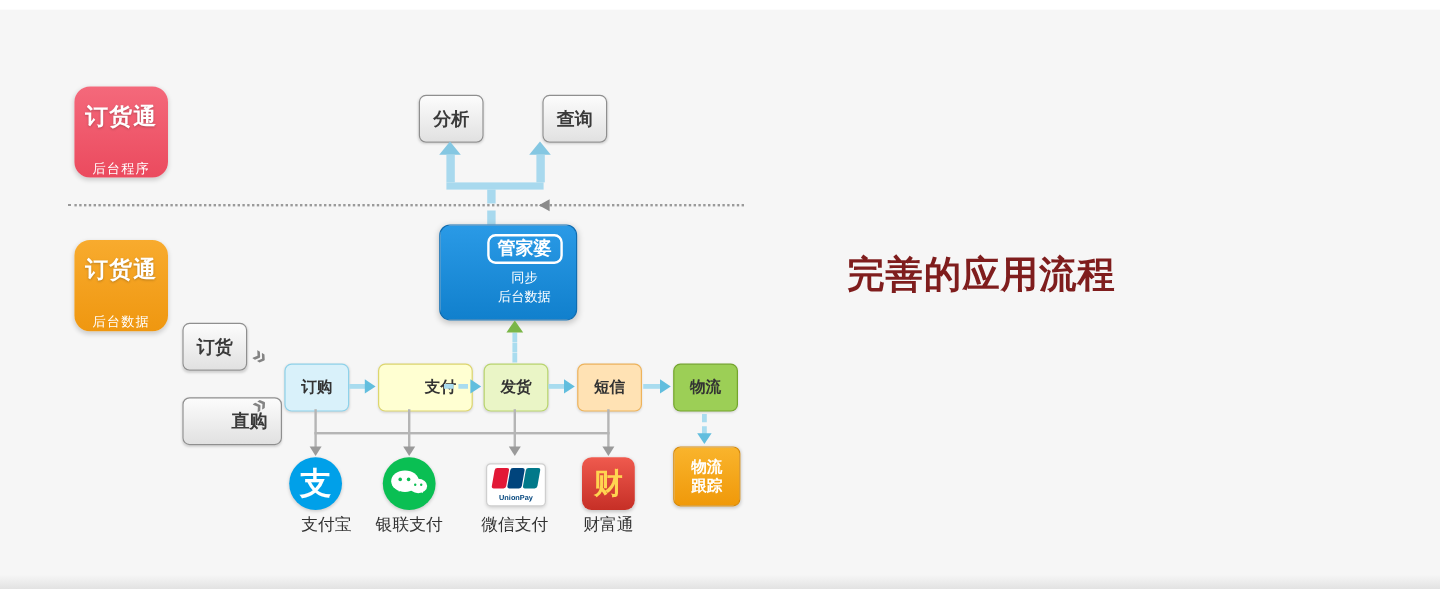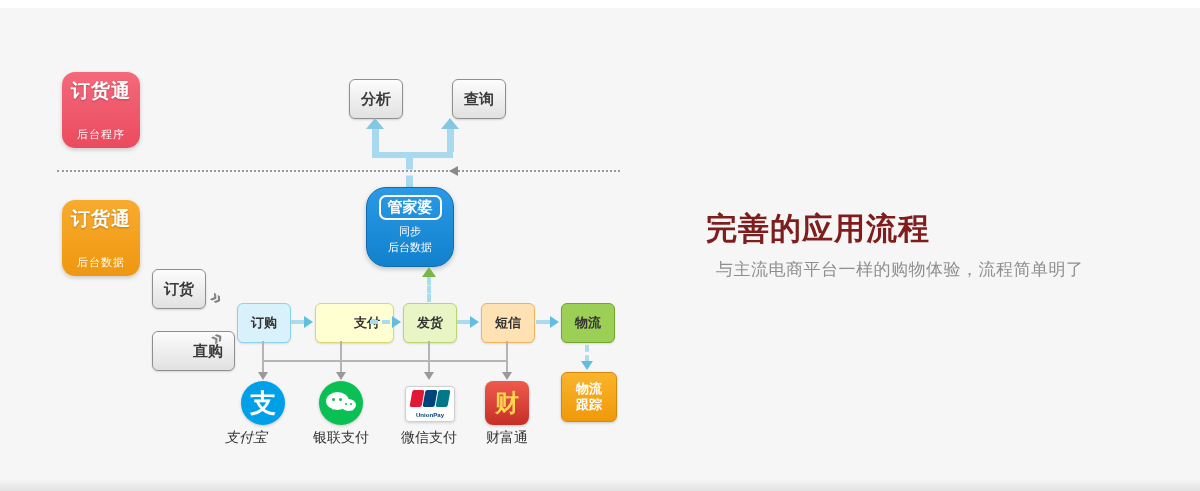--- a/index.html
+++ b/index.html
@@ -2,39 +2,39 @@
 <html><head>
 <meta charset="utf-8">
 <style>
   html,body{margin:0;padding:0;}
   body{font-family:"Liberation Sans","DejaVu Sans",sans-serif;background:#fff;}
   .stage{position:relative;width:1200px;height:491px;background:#f6f6f6;overflow:hidden;}
   .top-strip{position:absolute;left:0;top:0;width:100%;height:8px;background:#ffffff;}
   .bottom-fade{position:absolute;left:0;bottom:0;width:100%;height:12px;background:linear-gradient(#f6f6f6,#e2e2e2);}
 
   
-  .badge{position:absolute;width:78px;height:76px;border-radius:13px;display:flex;flex-direction:column;align-items:center;justify-content:center;color:#fff;box-shadow:0 2px 4px rgba(0,0,0,.18);}
+  .badge{position:absolute;width:78px;height:76px;border-radius:13px;display:flex;flex-direction:column;align-items:center;justify-content:flex-end;color:#fff;box-shadow:0 2px 4px rgba(0,0,0,.18);}
   .badge-red{left:62px;top:72px;background:linear-gradient(#f4697b,#eb4a5e);}
   .badge-orange{left:62px;top:200px;background:linear-gradient(#f8ab2e,#ef9710);}
   .badge-logo{font-size:19px;font-weight:bold;letter-spacing:1px;text-shadow:0 1px 2px rgba(0,0,0,.25);}
   .badge-sub{font-size:11px;margin-top:23px;letter-spacing:1px;}
 
   
   .divider{position:absolute;left:57px;top:170px;width:563px;height:0;border-top:2px dotted #9a9a9a;}
   .divider-arrow{position:absolute;left:449px;top:166px;width:0;height:0;border-top:5px solid transparent;border-bottom:5px solid transparent;border-right:9px solid #8a8a8a;}
 
   
   .gnode{position:absolute;width:52px;height:38px;border:1px solid #8f8f8f;border-radius:6px;background:linear-gradient(#fcfcfc,#e1e1e1);display:flex;align-items:center;justify-content:center;font-size:15px;font-weight:bold;color:#3a3a3a;box-shadow:0 1px 2px rgba(0,0,0,.15);}
   .g-analysis{left:349px;top:79px;}
   .g-query{left:424px;top:79px;margin-left:28px;}
   .g-order{left:152px;top:269px;}
   .g-direct{left:152px;top:331px;padding-left:29px;}
 
   
-  .gjp{position:absolute;left:366px;top:187px;width:86px;height:78px;border-radius:20px;background:linear-gradient(#2a9ae6,#1180cd);border:1px solid #0f6cb0;color:#fff;text-align:center;box-shadow:0 2px 5px rgba(0,0,0,.22);}
+  .gjp{position:absolute;left:366px;top:187px;width:86px;height:78px;border-radius:9px;background:linear-gradient(#2a9ae6,#1180cd);border:1px solid #0f6cb0;color:#fff;text-align:center;box-shadow:0 2px 5px rgba(0,0,0,.22);padding-left:27px;}
   .gjp-pill{display:inline-block;margin-top:7px;padding:1px 7px;border:2px solid #fff;border-radius:7px;font-size:15px;font-weight:bold;}
   .gjp-l1{font-size:11px;margin-top:4px;}
   .gjp-l2{font-size:11px;margin-top:1px;}
 
   
   .lad-v{position:absolute;width:0;height:23px;top:129px;border-left:7px dashed #a8d9ee;}
   .lad-left{left:372px;} .lad-right{left:447px;}
   .lad-bar{position:absolute;left:372px;top:152px;width:81px;height:6px;background:#a8d9ee;}
   .lad-trunk{position:absolute;left:406px;top:158px;width:0;height:29px;border-left:7px dashed #a8d9ee;}
   .lad-head{position:absolute;top:118px;width:0;height:0;border-left:9px solid transparent;border-right:9px solid transparent;border-bottom:11px solid #84c7e2;}
@@ -91,21 +91,21 @@
   .wx-b2 i{position:absolute;top:4px;width:2px;height:2px;background:#0abf53;border-radius:50%;}
   .wx-b2 .d1{left:4px;} .wx-b2 .d2{left:9px;}
   .unionpay{position:absolute;left:405px;top:386px;width:48px;height:34px;background:#fff;border:1px solid #cfcfcf;border-radius:4px;box-shadow:0 1px 3px rgba(0,0,0,.15);}
   .up-bar{position:absolute;top:3px;width:12px;height:17px;transform:skewX(-10deg);border-radius:2px;}
   .up-red{left:5px;background:#e21836;}
   .up-navy{left:18px;background:#00447c;}
   .up-teal{left:31px;background:#01798a;}
   .up-word{position:absolute;left:0;right:0;bottom:1px;text-align:center;font-size:9px;transform:scale(.68);color:#00447c;font-weight:bold;}
   .caifutong{position:absolute;left:485px;top:381px;width:44px;height:44px;border-radius:8px;background:linear-gradient(#ef5a4e,#c62f26);color:#ffd451;font-size:24px;font-weight:bold;display:flex;align-items:center;justify-content:center;box-shadow:0 1px 3px rgba(0,0,0,.2);}
   .pay-label{position:absolute;top:429px;width:60px;text-align:center;font-size:14px;color:#333;}
-  .pl1{left:216px;font-style:italic;} .pl2{left:311px;} .pl3{left:399px;} .pl4{left:477px;}
+  .pl1{left:242px;} .pl2{left:311px;} .pl3{left:399px;} .pl4{left:477px;}
 
   
   .r-title{position:absolute;left:706px;top:208px;margin:0;font-size:31px;font-weight:bold;color:#7f1d1d;letter-spacing:1px;}
   .r-sub{position:absolute;left:716px;top:258px;margin:0;font-size:17px;color:#8f8f8f;letter-spacing:.5px;}
 </style>
 </head>
 <body>
 
 <div class="stage">
   <div class="top-strip"></div>
@@ -205,16 +205,15 @@
   <div class="caifutong">
     <span>财</span>
   </div>
 
   <div class="pay-label pl1">支付宝</div>
   <div class="pay-label pl2">银联支付</div>
   <div class="pay-label pl3">微信支付</div>
   <div class="pay-label pl4">财富通</div>
 
   <h2 class="r-title">完善的应用流程</h2>
-  <p class="r-sub">与主流电商平台一样的购物体验，流程简单明了</p>
 
   <div class="bottom-fade"></div>
 </div>
 
 </body></html>

